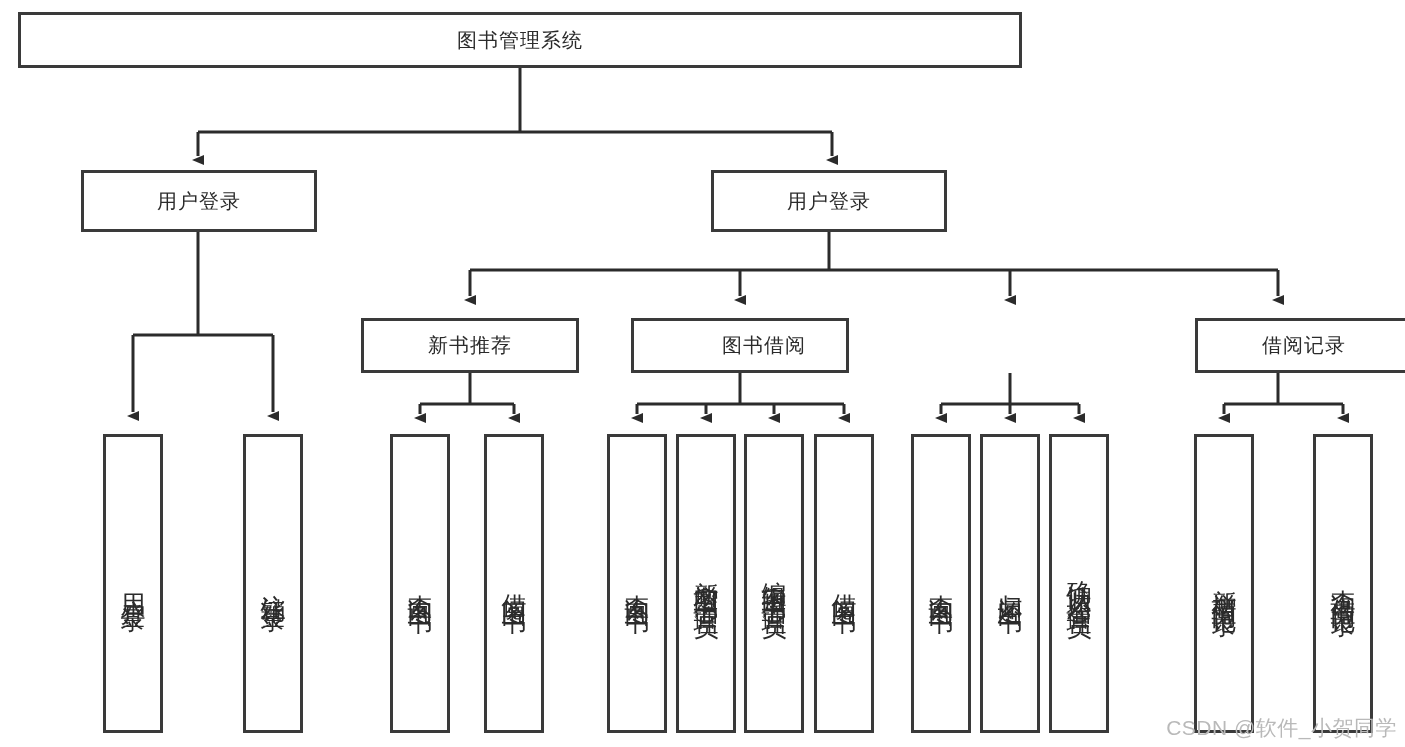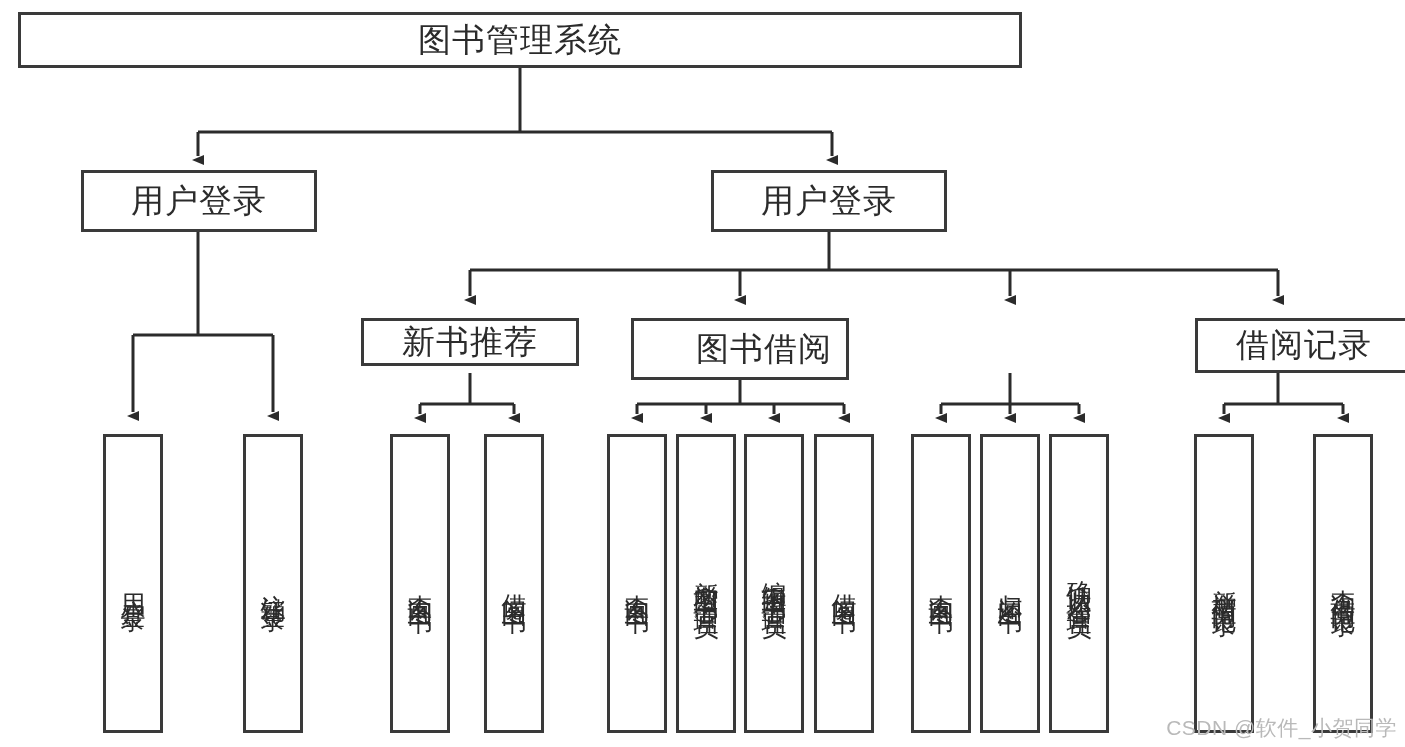--- a/index.html
+++ b/index.html
@@ -29,21 +29,21 @@
     position: absolute;
     box-sizing: border-box;
     border: 3px solid #3a3a3a;
     background: #ffffff;
     display: flex;
     align-items: center;
     justify-content: center;
     color: #2b2b2b;
   }
   .node-h {
-    font-size: 33px;
+    font-size: 20px;
     letter-spacing: 1px;
     white-space: nowrap;
   }
   .node-v {
     font-size: 25px;
   }
   .node-v .vlabel {
     writing-mode: vertical-rl;
     text-orientation: upright;
     letter-spacing: 5px;
@@ -120,24 +120,24 @@
     <span>图书管理系统</span>
   </div>
 
   <div class="node node-h" style="left:81px; top:170px; width:236px; height:62px;">
     <span>用户登录</span>
   </div>
   <div class="node node-h" style="left:711px; top:170px; width:236px; height:62px;">
     <span>用户登录</span>
   </div>
 
-  <div class="node node-h" style="left:361px; top:318px; width:218px; height:48px;">
+  <div class="node node-h" style="left:361px; top:318px; width:218px; height:55px;">
     <span>新书推荐</span>
   </div>
-  <div class="node node-h" style="left:631px; top:318px; width:218px; height:62px;padding-left:48px;">
+  <div class="node node-h" style="left:631px; top:318px; width:218px; height:55px;padding-left:48px;">
     <span>图书借阅</span>
   </div>
   <div class="node node-h" style="left:1169px; top:318px; width:218px; height:55px;margin-left:26px;">
     <span>借阅记录</span>
   </div>
 
   <div class="node node-v" style="left:103px; top:434px; width:60px; height:299px;">
     <span class="vlabel">用户登录</span>
   </div>
   <div class="node node-v" style="left:243px; top:434px; width:60px; height:299px;">

